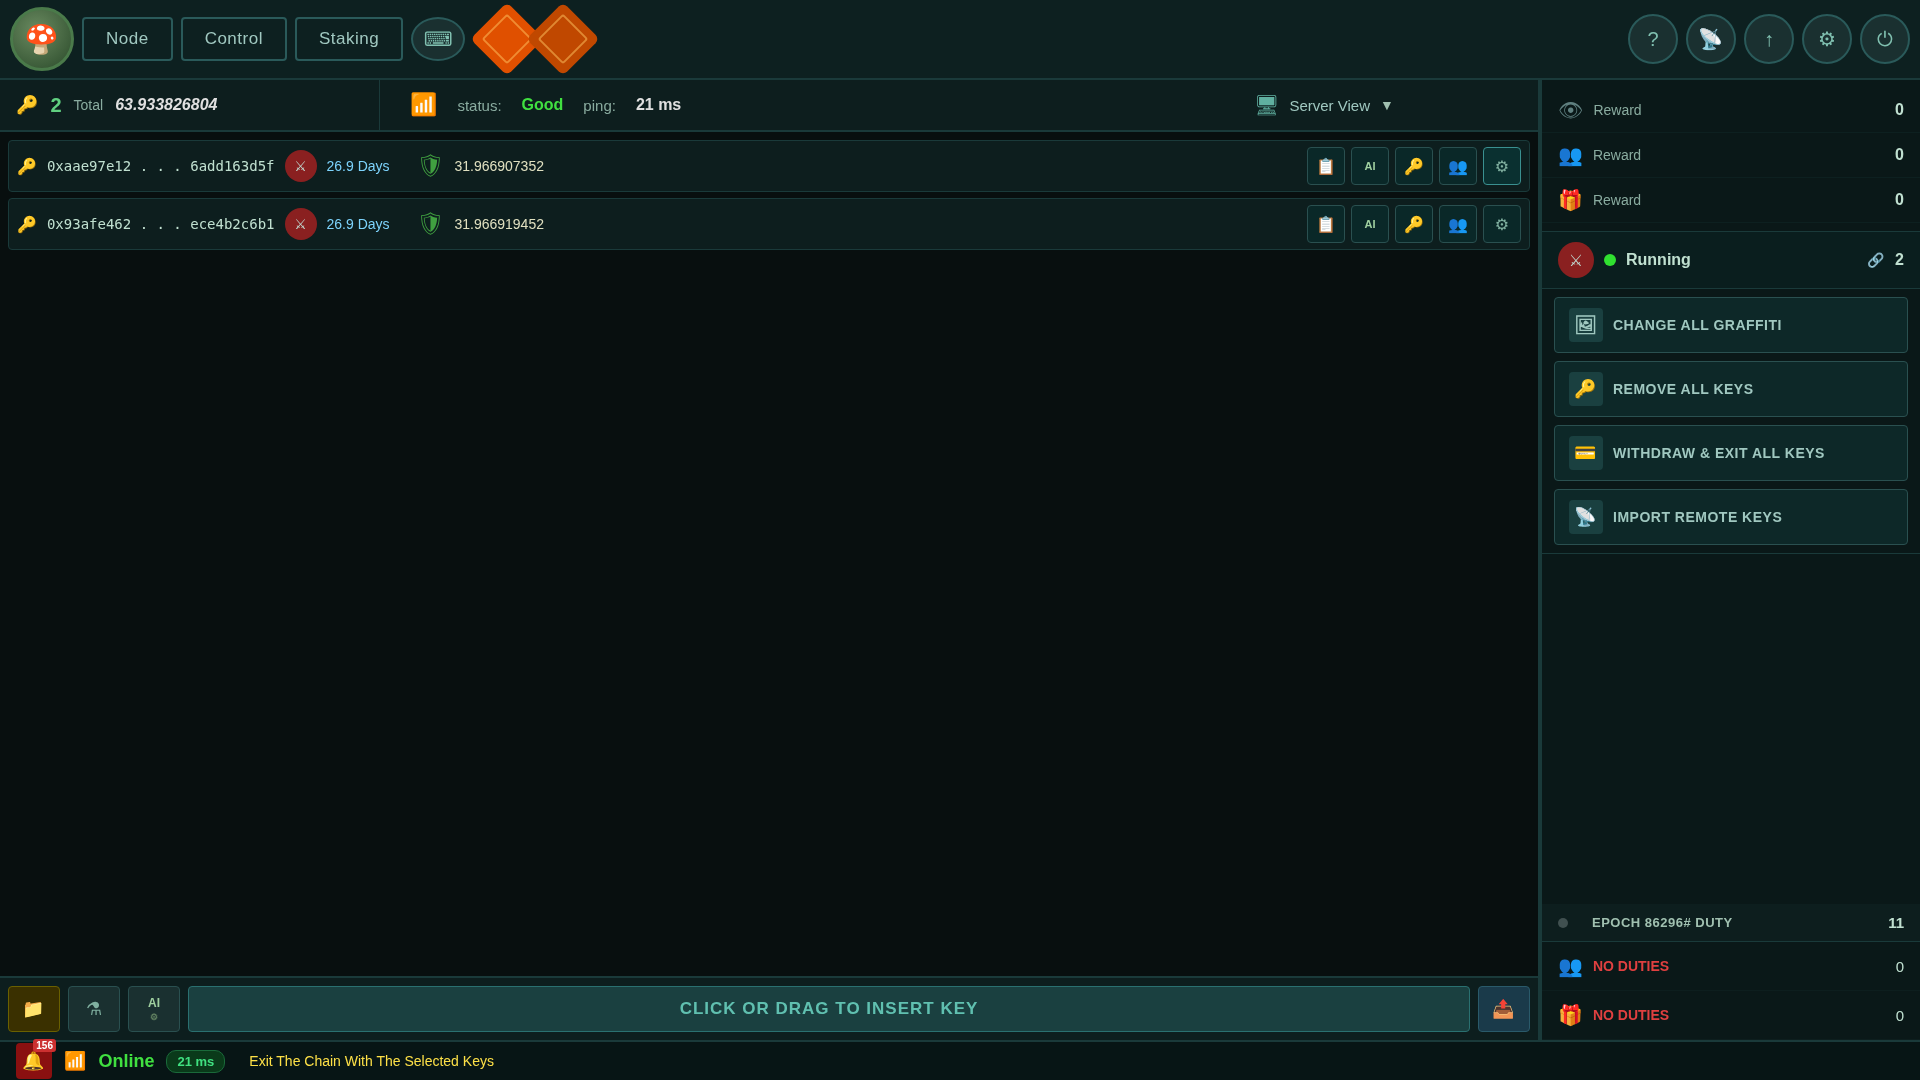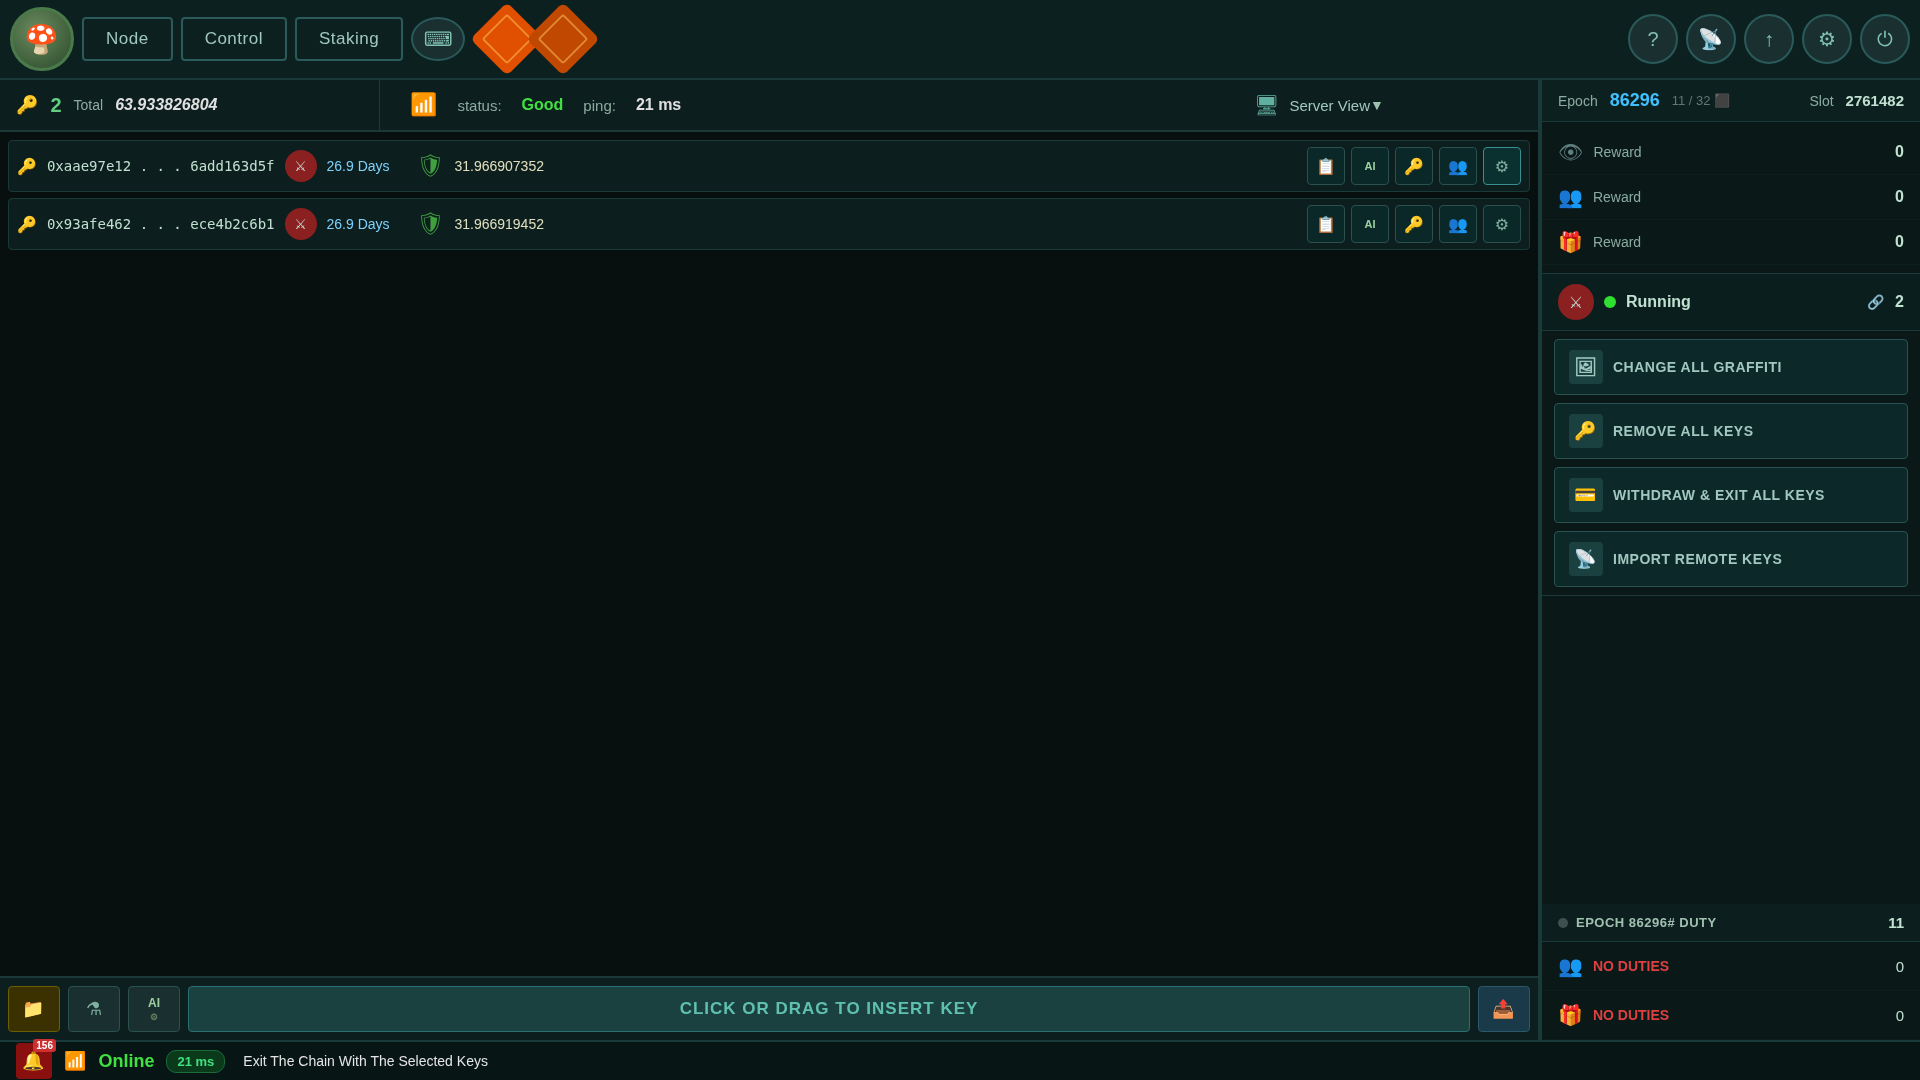--- a/index.html
+++ b/index.html
@@ -164,21 +164,21 @@
       display: flex;
       align-items: center;
       gap: 10px;
       padding: 0 16px;
       min-width: 300px;
       height: 100%;
     }
     .server-view-btn {
       display: flex;
       align-items: flex-start;
-      gap: 0;
+      gap: 10px;
       background: transparent;
       border: none;
       color: #a0c8c0;
       font-size: 15px;
       cursor: pointer;
     }
     .server-view-icon { font-size: 20px; color: #60b0a0; }
     .dropdown-arrow { font-size: 14px; color: #a0c0b0; margin-left: auto; }
 
     
@@ -405,21 +405,21 @@
     
     .duty-section {
       padding: 0;
     }
     .duty-header {
       display: flex;
       align-items: center;
       padding: 10px 16px;
       background: #0d1e1e;
       border-bottom: 1px solid #1a3a3a;
-      gap: 8px;
+      gap: 24px;
     }
     .duty-dot { width: 10px; height: 10px; border-radius: 50%; background: #405050; }
     .duty-title { color: #a0c0b0; font-size: 13px; font-weight: bold; letter-spacing: 0.5px; flex: 1; }
     .duty-num { color: #c0e0d0; font-size: 15px; font-weight: bold; }
     .duty-row {
       display: flex;
       align-items: center;
       padding: 12px 16px;
       gap: 10px;
       border-bottom: 1px solid #0d1e1e;
@@ -479,21 +479,21 @@
     .online-label { color: #40e040; font-size: 18px; font-weight: bold; }
     .ping-badge {
       background: #0a3a1a;
       border: 1px solid #1a6a3a;
       border-radius: 10px;
       padding: 3px 10px;
       color: #40e080;
       font-size: 13px;
       font-weight: bold;
     }
-    .status-msg { color: #e5e5e5; font-size: 14px; margin-left: 6px; }
+    .status-msg { color: #fde047; font-size: 14px; margin-left: 12px; }
   </style>
 </head>
 <body>
 
 <div class="top-header">
   <div class="logo-circle">
     <span class="logo-mushroom">🍄</span>
   </div>
   <button class="nav-btn">Node</button>
   <button class="nav-btn">Control</button>
@@ -608,27 +608,20 @@
       </div>
       <div class="bb-import-btn">
         <span>📤</span>
       </div>
     </div>
 
   </div>
 
   <div class="right-panel">
 
-    <div class="epoch-bar">
-      <span class="epoch-label">Epoch</span>
-      <span class="epoch-value">86296</span>
-      <span class="epoch-sub">11 / 32 ⬛</span>
-      <span class="slot-label">Slot</span>
-      <span class="slot-value">2761482</span>
-    </div>
 
     <div class="reward-section">
       <div class="reward-row">
         <span class="reward-icon">👁</span>
         <span class="reward-label">Reward</span>
         <span class="reward-value">0</span>
       </div>
       <div class="reward-row">
         <span class="reward-icon">👥</span>
         <span class="reward-label">Reward</span>

